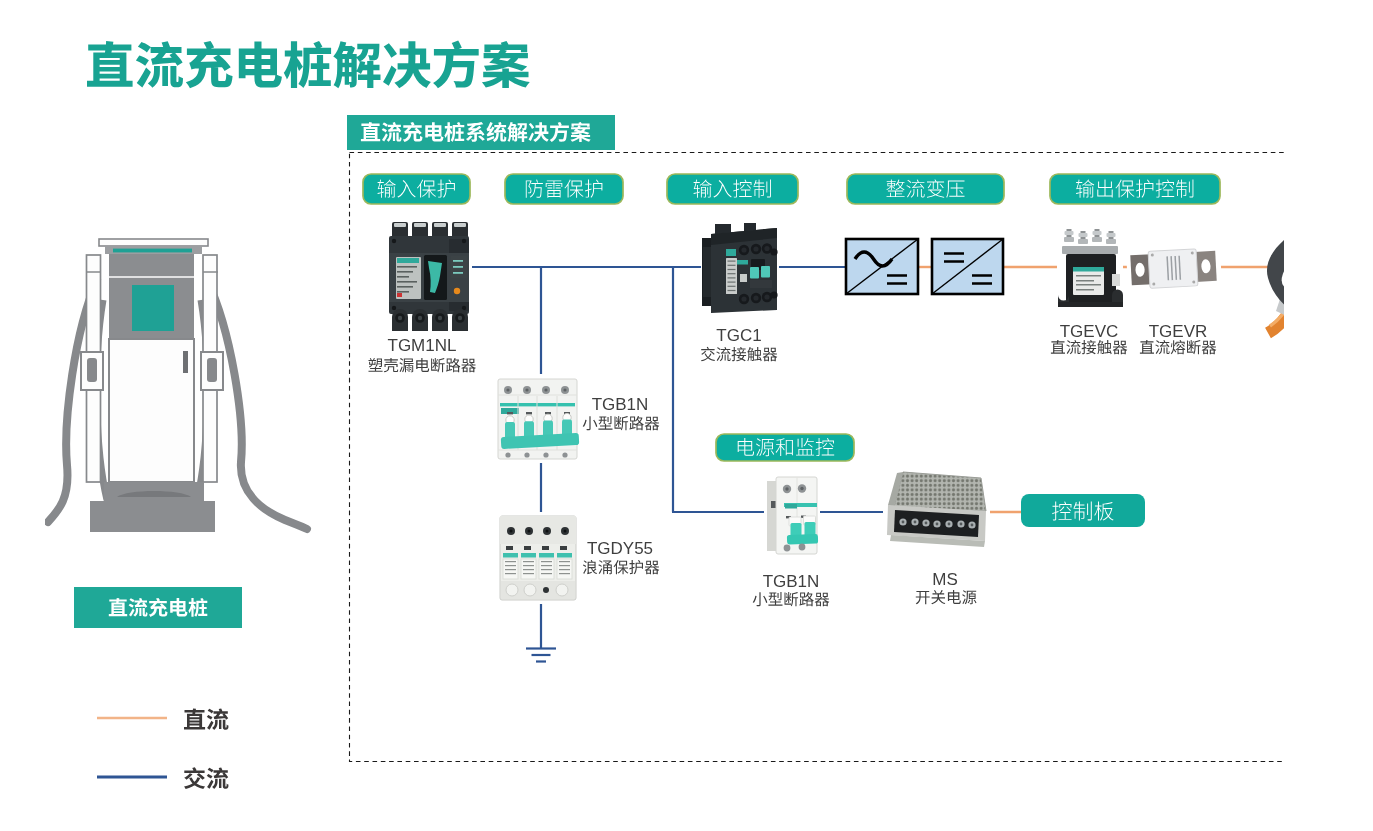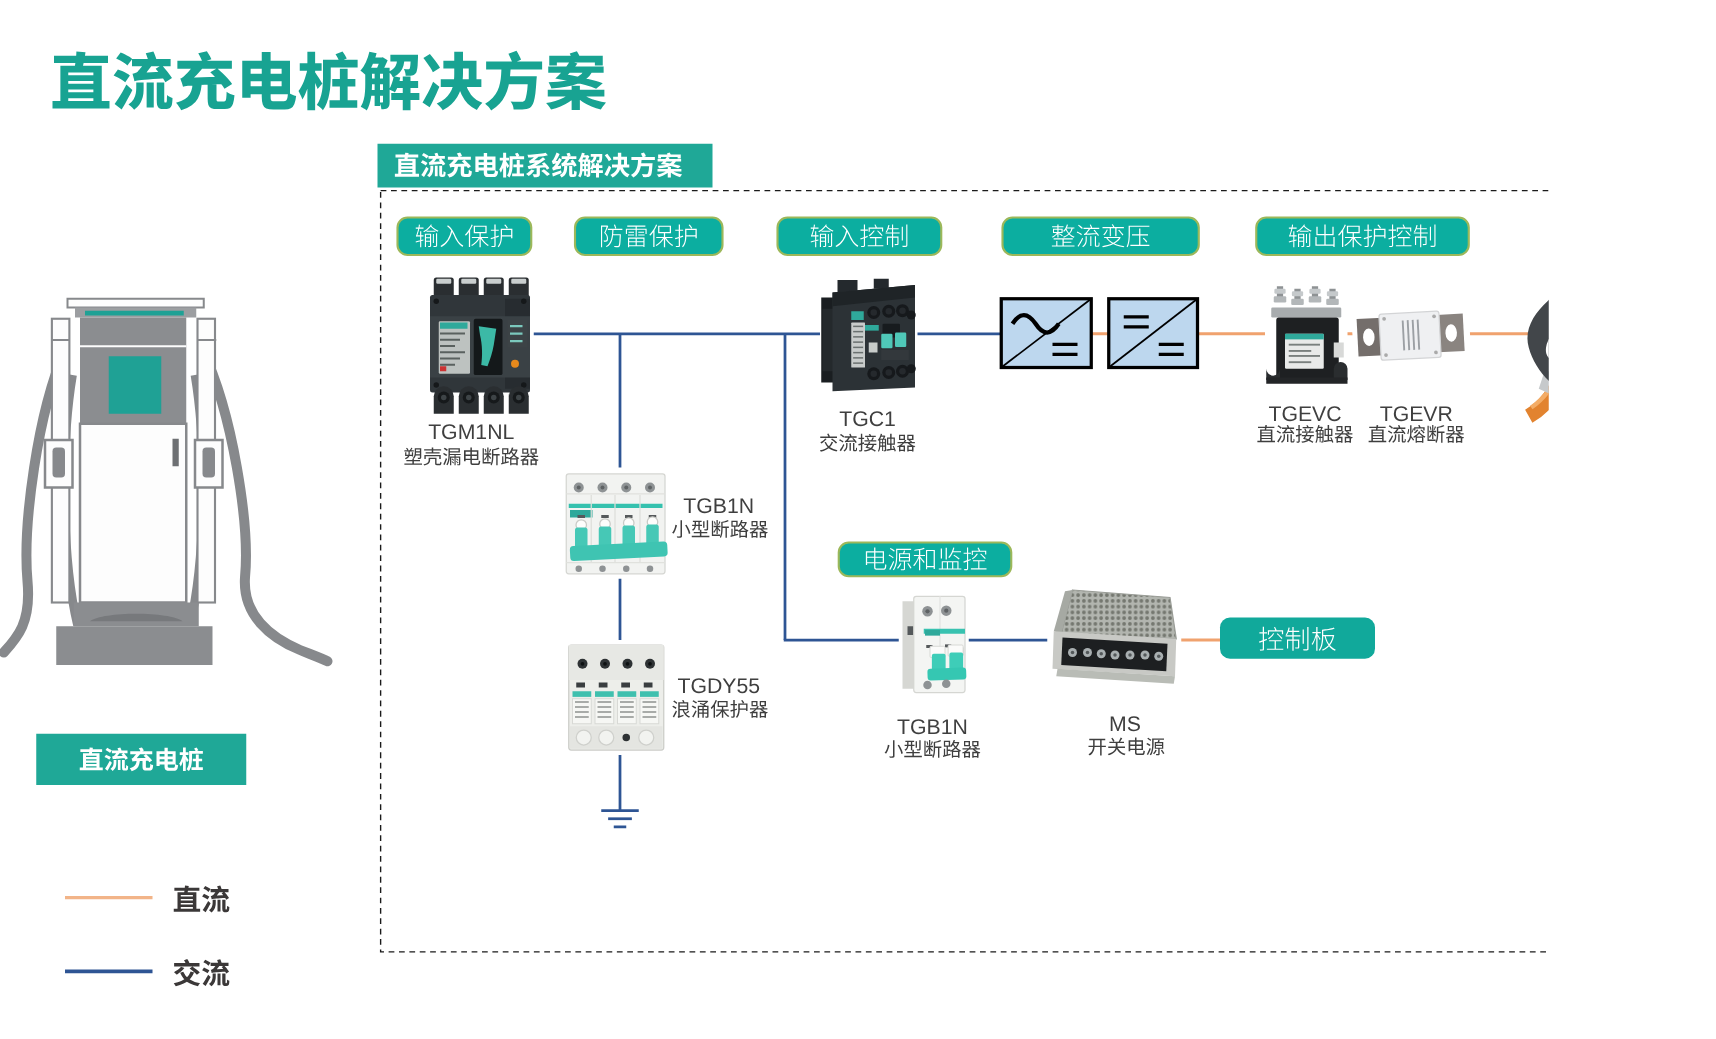--- a/index.html
+++ b/index.html
@@ -1,15 +1,15 @@
 <!DOCTYPE html>
 <html><head><meta charset="utf-8"><title>直流充电桩解决方案</title>
 <style>
 html,body{margin:0;padding:0;background:#fff;}
-#page{position:relative;width:1239px;height:831px;overflow:hidden;font-family:"Liberation Sans",sans-serif;}
+#page{position:relative;width:1239px;height:831px;overflow:hidden;font-family:"Liberation Sans",sans-serif;padding-left:45px;}
 </style></head>
 <body>
 <div id="page">
 <svg width="1373" height="831" viewBox="0 0 1373 831">
 <rect x="0" y="0" width="1373" height="831" fill="#ffffff"></rect>
 <rect x="304.5" y="152.5" width="1029" height="609" fill="none" stroke="#1a1a1a" stroke-width="1.1" stroke-dasharray="4.6,3.7"></rect>
 <path transform="translate(40.0 83.5)" d="M3.2 -38.9H46.4V-33.1H3.2ZM21.1 -42.4 28.4 -41.7Q28.0 -39.0 27.5 -36.4Q27.0 -33.7 26.5 -31.4Q26.0 -29.0 25.5 -27.2L19.4 -28.0Q19.8 -30.0 20.2 -32.5Q20.5 -35.0 20.8 -37.6Q21.1 -40.1 21.1 -42.4ZM11.5 -23.4H38.1V-18.7H11.5ZM11.5 -16.6H38.1V-11.9H11.5ZM2.0 -2.7H47.6V3.2H2.0ZM8.3 -30.9H41.4V-0.4H34.7V-25.6H14.6V-0.4H8.3ZM11.8 -9.7H38.3V-4.9H11.8Z M65.6 -36.4H96.5V-30.5H65.6ZM77.3 -17.6H83.0V2.4H77.3ZM69.0 -17.5H74.9V-12.9Q74.9 -10.9 74.7 -8.6Q74.4 -6.4 73.6 -4.1Q72.9 -1.8 71.4 0.3Q69.9 2.4 67.3 4.3Q66.9 3.6 66.1 2.8Q65.3 2.0 64.4 1.2Q63.5 0.4 62.8 -0.0Q65.6 -2.0 66.9 -4.2Q68.2 -6.5 68.6 -8.8Q69.0 -11.1 69.0 -13.1ZM84.5 -28.6 89.4 -31.6Q90.8 -30.0 92.3 -28.1Q93.9 -26.2 95.3 -24.4Q96.7 -22.6 97.6 -21.1L92.3 -17.7Q91.5 -19.2 90.2 -21.1Q88.9 -23.0 87.4 -24.9Q85.9 -26.9 84.5 -28.6ZM85.4 -17.5H91.4V-3.0Q91.4 -2.5 91.5 -2.2Q91.5 -1.8 91.6 -1.7Q91.6 -1.6 91.7 -1.6Q91.9 -1.5 92.0 -1.5Q92.1 -1.5 92.3 -1.5Q92.5 -1.5 92.6 -1.5Q92.8 -1.5 92.9 -1.5Q93.1 -1.6 93.1 -1.6Q93.3 -1.8 93.5 -2.9Q93.5 -3.5 93.5 -4.7Q93.6 -6.0 93.6 -7.6Q94.4 -6.9 95.7 -6.2Q96.9 -5.6 98.0 -5.2Q98.0 -3.5 97.8 -1.8Q97.6 -0.1 97.4 0.6Q96.8 2.3 95.6 3.0Q95.1 3.3 94.3 3.5Q93.5 3.7 92.8 3.7Q92.2 3.7 91.5 3.7Q90.7 3.7 90.2 3.7Q89.3 3.7 88.3 3.4Q87.3 3.0 86.7 2.4Q86.0 1.7 85.7 0.5Q85.4 -0.6 85.4 -3.1ZM67.5 -18.6Q67.4 -19.3 67.1 -20.5Q66.8 -21.7 66.5 -22.8Q66.2 -23.9 66.0 -24.6Q66.9 -24.8 68.1 -25.2Q69.3 -25.5 70.1 -26.2Q70.5 -26.7 71.4 -27.7Q72.3 -28.8 73.4 -30.1Q74.4 -31.4 75.4 -32.7Q76.3 -33.9 76.9 -34.7H84.2Q83.2 -33.4 81.9 -31.7Q80.7 -30.1 79.3 -28.3Q78.0 -26.6 76.7 -25.0Q75.5 -23.5 74.4 -22.3Q74.4 -22.3 73.7 -22.1Q73.0 -21.9 72.0 -21.5Q70.9 -21.1 69.9 -20.6Q68.9 -20.1 68.2 -19.6Q67.5 -19.1 67.5 -18.6ZM67.5 -18.6 67.3 -23.2 70.7 -25.1 91.8 -26.3Q91.9 -25.0 92.2 -23.5Q92.5 -22.0 92.7 -21.0Q86.6 -20.6 82.5 -20.3Q78.3 -20.0 75.6 -19.7Q72.9 -19.5 71.4 -19.3Q69.8 -19.2 68.9 -19.0Q68.1 -18.8 67.5 -18.6ZM76.6 -40.9 82.7 -42.3Q83.5 -40.7 84.2 -38.7Q85.0 -36.8 85.3 -35.3L78.9 -33.7Q78.7 -35.1 78.0 -37.1Q77.3 -39.2 76.6 -40.9ZM52.9 -36.8 56.5 -41.6Q58.1 -41.0 59.8 -40.2Q61.6 -39.3 63.2 -38.3Q64.8 -37.3 65.8 -36.4L61.9 -31.1Q61.0 -32.0 59.5 -33.1Q57.9 -34.1 56.2 -35.1Q54.5 -36.1 52.9 -36.8ZM50.9 -23.1 54.3 -28.0Q55.9 -27.5 57.7 -26.7Q59.5 -25.9 61.2 -24.9Q62.8 -24.0 63.9 -23.2L60.2 -17.7Q59.3 -18.6 57.7 -19.6Q56.1 -20.5 54.3 -21.5Q52.5 -22.4 50.9 -23.1ZM51.7 -0.4Q53.0 -2.3 54.7 -4.8Q56.3 -7.3 58.0 -10.2Q59.6 -13.1 61.1 -16.0L65.9 -11.6Q64.7 -9.0 63.2 -6.3Q61.7 -3.6 60.3 -1.0Q58.8 1.6 57.3 4.0Z M126.1 -19.3H133.2V-4.6Q133.2 -3.2 133.5 -2.8Q133.9 -2.4 135.0 -2.4Q135.3 -2.4 135.8 -2.4Q136.4 -2.4 137.0 -2.4Q137.7 -2.4 138.3 -2.4Q138.8 -2.4 139.2 -2.4Q139.9 -2.4 140.4 -3.0Q140.8 -3.6 141.0 -5.2Q141.2 -6.9 141.3 -10.2Q142.0 -9.6 143.1 -9.0Q144.3 -8.4 145.5 -8.0Q146.7 -7.6 147.6 -7.3Q147.2 -3.0 146.4 -0.6Q145.6 1.8 144.1 2.8Q142.5 3.7 139.8 3.7Q139.3 3.7 138.5 3.7Q137.7 3.7 136.8 3.7Q135.9 3.7 135.1 3.7Q134.3 3.7 133.9 3.7Q130.8 3.7 129.1 3.0Q127.4 2.2 126.7 0.4Q126.1 -1.4 126.1 -4.5ZM114.3 -19.3H121.6Q121.4 -15.1 120.7 -11.5Q120.0 -7.8 118.3 -4.8Q116.6 -1.7 113.4 0.7Q110.2 3.1 104.9 4.7Q104.5 3.8 103.8 2.7Q103.1 1.6 102.3 0.5Q101.5 -0.6 100.8 -1.3Q105.4 -2.6 108.0 -4.3Q110.7 -6.1 111.9 -8.3Q113.2 -10.5 113.7 -13.3Q114.1 -16.1 114.3 -19.3ZM128.2 -25.7 133.7 -29.0Q135.8 -27.1 138.1 -24.9Q140.4 -22.7 142.4 -20.5Q144.4 -18.2 145.7 -16.3L139.6 -12.6Q138.5 -14.4 136.6 -16.7Q134.8 -19.0 132.5 -21.4Q130.3 -23.8 128.2 -25.7ZM101.9 -34.9H145.5V-28.5H101.9ZM118.6 -40.9 125.5 -42.6Q126.5 -41.1 127.5 -39.3Q128.6 -37.5 129.1 -36.1L121.9 -34.0Q121.5 -35.4 120.5 -37.4Q119.5 -39.3 118.6 -40.9ZM106.4 -14.1Q106.2 -14.9 105.9 -16.0Q105.5 -17.2 105.0 -18.5Q104.6 -19.8 104.2 -20.7Q105.1 -20.9 105.9 -21.5Q106.7 -22.0 107.6 -22.9Q108.1 -23.3 109.0 -24.3Q110.0 -25.2 111.1 -26.5Q112.2 -27.9 113.4 -29.4Q114.5 -31.0 115.5 -32.6L123.0 -30.4Q121.2 -27.9 119.1 -25.6Q117.0 -23.2 114.8 -21.1Q112.6 -19.1 110.6 -17.5V-17.4Q110.6 -17.4 110.0 -17.1Q109.4 -16.7 108.5 -16.2Q107.7 -15.7 107.0 -15.2Q106.4 -14.6 106.4 -14.1ZM106.4 -14.1 106.3 -19.2 110.6 -21.4 139.2 -22.3Q139.3 -20.9 139.6 -19.2Q140.0 -17.5 140.3 -16.4Q133.5 -16.1 128.5 -15.9Q123.5 -15.6 120.0 -15.5Q116.5 -15.3 114.2 -15.2Q111.8 -15.0 110.4 -14.9Q108.9 -14.7 108.0 -14.6Q107.1 -14.4 106.4 -14.1Z M156.8 -24.5H189.1V-18.5H156.8ZM169.4 -41.9H176.5V-6.2Q176.5 -4.6 176.7 -3.8Q176.9 -3.1 177.5 -2.8Q178.2 -2.6 179.5 -2.6Q179.8 -2.6 180.6 -2.6Q181.3 -2.6 182.3 -2.6Q183.2 -2.6 184.2 -2.6Q185.1 -2.6 185.9 -2.6Q186.6 -2.6 187.0 -2.6Q188.2 -2.6 188.9 -3.1Q189.5 -3.7 189.9 -5.2Q190.2 -6.8 190.4 -9.6Q191.6 -8.7 193.5 -7.9Q195.4 -7.1 196.9 -6.7Q196.5 -2.8 195.5 -0.4Q194.5 2.0 192.7 3.0Q190.9 4.1 187.7 4.1Q187.2 4.1 186.3 4.1Q185.4 4.1 184.2 4.1Q183.1 4.1 182.0 4.1Q180.9 4.1 180.0 4.1Q179.1 4.1 178.7 4.1Q175.1 4.1 173.0 3.2Q171.0 2.3 170.2 0.0Q169.4 -2.2 169.4 -6.2ZM158.0 -35.0H192.0V-8.2H158.0V-14.6H185.3V-28.6H158.0ZM153.8 -35.0H160.5V-5.3H153.8Z M199.8 -33.0H217.3V-27.0H199.8ZM205.9 -42.2H212.1V4.6H205.9ZM206.0 -28.5 209.5 -27.1Q209.0 -24.0 208.2 -20.7Q207.4 -17.5 206.4 -14.4Q205.5 -11.3 204.3 -8.6Q203.2 -6.0 201.9 -4.0Q201.6 -5.0 201.1 -6.2Q200.5 -7.4 199.9 -8.6Q199.3 -9.8 198.8 -10.7Q200.0 -12.2 201.1 -14.3Q202.2 -16.4 203.2 -18.8Q204.1 -21.2 204.8 -23.7Q205.6 -26.2 206.0 -28.5ZM211.9 -25.9Q212.3 -25.4 213.1 -24.2Q214.0 -22.9 215.0 -21.4Q215.9 -19.9 216.7 -18.6Q217.6 -17.3 217.9 -16.8L214.1 -12.4Q213.7 -13.5 213.0 -15.0Q212.4 -16.6 211.7 -18.2Q210.9 -19.8 210.2 -21.2Q209.5 -22.6 209.0 -23.6ZM231.9 -28.5H238.1V0.1H231.9ZM225.8 -20.3H244.3V-14.4H225.8ZM223.3 -35.7H246.1V-29.6H223.3ZM223.6 -3.3H245.8V2.6H223.6ZM218.4 -35.7H224.6V-21.7Q224.6 -18.9 224.3 -15.4Q224.1 -11.9 223.4 -8.3Q222.8 -4.7 221.5 -1.3Q220.3 2.0 218.3 4.6Q217.8 4.0 216.9 3.1Q216.0 2.3 215.0 1.5Q214.1 0.7 213.4 0.4Q215.1 -2.0 216.1 -4.8Q217.1 -7.5 217.6 -10.5Q218.1 -13.5 218.2 -16.4Q218.4 -19.3 218.4 -21.8ZM228.4 -40.2 234.0 -42.4Q235.0 -41.1 235.9 -39.6Q236.9 -38.0 237.4 -36.8L231.5 -34.3Q231.1 -35.5 230.2 -37.2Q229.3 -38.8 228.4 -40.2Z M254.6 -29.4H268.2V-24.6H254.6ZM254.4 -20.8H268.0V-16.2H254.4ZM254.4 -11.6H268.0V-6.9H254.4ZM276.3 -18.7H294.5V-13.2H276.3ZM257.0 -37.5H264.8V-32.6H257.0ZM272.3 -39.7H290.4V-34.3H272.3ZM273.0 -9.1H295.5V-3.5H273.0ZM282.2 -22.4H288.4V4.6H282.2ZM259.7 -26.9H264.0V1.3H259.7ZM288.7 -39.7H294.4Q294.4 -39.7 294.4 -38.9Q294.4 -38.1 294.4 -37.6Q294.2 -33.7 294.1 -31.2Q293.9 -28.6 293.5 -27.1Q293.2 -25.6 292.6 -24.9Q292.0 -24.1 291.3 -23.8Q290.5 -23.4 289.5 -23.2Q288.7 -23.1 287.4 -23.0Q286.0 -23.0 284.5 -23.0Q284.5 -24.3 284.1 -25.8Q283.7 -27.3 283.1 -28.3Q284.2 -28.2 285.0 -28.2Q285.9 -28.1 286.4 -28.1Q286.8 -28.1 287.1 -28.2Q287.4 -28.3 287.7 -28.6Q287.9 -29.0 288.1 -30.1Q288.3 -31.1 288.4 -33.3Q288.6 -35.4 288.7 -38.9ZM275.0 -22.6 280.2 -21.6Q279.6 -18.2 278.5 -15.0Q277.3 -11.8 275.9 -9.6Q275.4 -10.0 274.5 -10.5Q273.6 -10.9 272.7 -11.4Q271.8 -11.8 271.2 -12.1Q272.6 -14.0 273.5 -16.9Q274.5 -19.7 275.0 -22.6ZM255.5 -42.2 261.3 -41.0Q260.4 -37.6 259.1 -34.3Q257.8 -31.0 256.3 -28.1Q254.7 -25.3 252.9 -23.2Q252.4 -23.7 251.6 -24.4Q250.7 -25.2 249.8 -25.9Q249.0 -26.6 248.3 -27.0Q250.8 -29.7 252.7 -33.8Q254.5 -37.8 255.5 -42.2ZM252.2 -29.4H257.6V-16.2Q257.6 -13.8 257.4 -11.1Q257.3 -8.3 256.8 -5.4Q256.3 -2.6 255.5 0.0Q254.7 2.6 253.3 4.8Q252.8 4.3 251.9 3.7Q251.0 3.1 250.1 2.6Q249.2 2.0 248.6 1.8Q250.3 -0.8 251.0 -3.9Q251.8 -7.1 252.0 -10.3Q252.2 -13.5 252.2 -16.3ZM266.4 -29.4H271.7V-2.0Q271.7 -0.3 271.4 0.9Q271.1 2.1 270.1 2.8Q269.1 3.6 267.9 3.7Q266.7 3.9 265.1 3.9Q265.0 2.7 264.6 1.1Q264.1 -0.5 263.5 -1.6Q264.3 -1.5 265.0 -1.5Q265.6 -1.5 265.9 -1.5Q266.4 -1.5 266.4 -2.1ZM278.0 -37.9H283.8Q283.6 -34.2 282.8 -31.2Q282.0 -28.1 280.0 -25.7Q278.1 -23.3 274.3 -21.7Q273.9 -22.7 272.9 -24.1Q271.9 -25.4 270.9 -26.2Q273.8 -27.4 275.3 -29.1Q276.7 -30.8 277.3 -33.0Q277.8 -35.3 278.0 -37.9ZM264.1 -37.5H265.3L266.2 -37.8L270.1 -35.4Q269.5 -33.9 268.7 -32.1Q267.9 -30.3 267.1 -28.7Q266.2 -27.0 265.4 -25.7Q264.6 -26.3 263.4 -27.1Q262.1 -27.8 261.2 -28.3Q261.8 -29.4 262.4 -30.9Q262.9 -32.4 263.4 -33.9Q263.8 -35.4 264.1 -36.5Z M298.7 -37.1 303.9 -40.3Q305.3 -38.6 306.8 -36.7Q308.4 -34.7 309.8 -32.8Q311.2 -30.9 312.0 -29.4L306.3 -25.8Q305.6 -27.3 304.3 -29.3Q303.0 -31.2 301.5 -33.3Q300.1 -35.4 298.7 -37.1ZM298.0 -1.6Q299.3 -3.6 300.7 -6.3Q302.2 -9.0 303.7 -12.0Q305.2 -15.0 306.5 -18.1L311.5 -14.1Q310.3 -11.3 309.1 -8.5Q307.8 -5.7 306.4 -3.0Q305.1 -0.2 303.7 2.3ZM314.7 -35.0H341.2V-17.2H335.0V-28.8H314.7ZM312.6 -20.2H345.1V-13.9H312.6ZM332.0 -18.1Q333.5 -12.3 336.8 -7.8Q340.2 -3.4 345.9 -1.4Q345.2 -0.8 344.4 0.3Q343.5 1.3 342.8 2.4Q342.0 3.5 341.5 4.4Q337.2 2.5 334.2 -0.5Q331.3 -3.6 329.3 -7.7Q327.3 -11.8 326.0 -16.9ZM323.4 -42.2H330.4V-24.7Q330.4 -21.7 330.0 -18.5Q329.6 -15.2 328.6 -12.1Q327.6 -8.9 325.8 -5.9Q324.0 -2.9 321.1 -0.2Q318.3 2.5 314.2 4.7Q313.8 3.9 312.9 2.9Q312.1 1.9 311.1 0.9Q310.2 -0.0 309.4 -0.7Q313.3 -2.4 315.9 -4.6Q318.5 -6.8 320.0 -9.3Q321.5 -11.8 322.3 -14.4Q323.0 -17.0 323.2 -19.7Q323.4 -22.3 323.4 -24.8Z M348.9 -34.4H393.7V-28.0H348.9ZM365.5 -22.5H384.2V-16.2H365.5ZM382.5 -22.5H389.4Q389.4 -22.5 389.4 -22.0Q389.4 -21.5 389.3 -20.9Q389.3 -20.2 389.2 -19.8Q388.8 -13.1 388.3 -8.8Q387.7 -4.5 387.0 -2.1Q386.3 0.3 385.2 1.4Q384.1 2.7 382.7 3.2Q381.3 3.8 379.5 3.9Q378.0 4.1 375.7 4.1Q373.4 4.1 370.9 4.0Q370.9 2.6 370.2 0.7Q369.5 -1.1 368.5 -2.4Q371.1 -2.2 373.4 -2.2Q375.8 -2.1 377.0 -2.1Q377.7 -2.1 378.3 -2.2Q378.9 -2.4 379.4 -2.7Q380.2 -3.4 380.7 -5.6Q381.3 -7.8 381.8 -11.7Q382.2 -15.6 382.5 -21.5ZM361.2 -30.3H368.6Q368.4 -26.4 368.0 -22.4Q367.6 -18.5 366.8 -14.7Q365.9 -10.8 364.2 -7.3Q362.6 -3.8 359.8 -0.7Q357.0 2.4 352.9 4.8Q352.2 3.5 350.8 1.9Q349.4 0.4 348.1 -0.6Q351.8 -2.7 354.2 -5.3Q356.6 -7.9 358.0 -10.9Q359.4 -13.8 360.0 -17.1Q360.7 -20.3 360.9 -23.7Q361.1 -27.0 361.2 -30.3ZM366.7 -40.5 373.2 -42.9Q374.2 -41.3 375.2 -39.3Q376.3 -37.3 376.8 -35.8L370.1 -33.0Q369.6 -34.4 368.6 -36.6Q367.6 -38.7 366.7 -40.5Z M417.3 -14.9H423.9V4.5H417.3ZM399.4 -39.0H442.2V-31.2H435.9V-33.6H405.5V-31.2H399.4ZM398.6 -30.4H442.9V-25.3H398.6ZM398.2 -11.7H443.5V-6.3H398.2ZM415.8 -8.5 420.6 -6.4Q418.4 -3.9 415.2 -1.9Q412.0 0.2 408.4 1.7Q404.7 3.2 400.9 4.1Q400.5 3.4 399.8 2.4Q399.1 1.4 398.3 0.4Q397.5 -0.5 396.9 -1.2Q400.6 -1.8 404.2 -2.8Q407.8 -3.9 410.8 -5.4Q413.8 -6.8 415.8 -8.5ZM425.4 -8.7Q427.4 -7.0 430.5 -5.6Q433.6 -4.1 437.4 -3.1Q441.1 -2.1 444.8 -1.5Q444.2 -0.8 443.4 0.2Q442.5 1.2 441.8 2.2Q441.1 3.2 440.7 4.1Q436.9 3.1 433.2 1.6Q429.5 0.1 426.2 -2.0Q423.0 -4.1 420.6 -6.6ZM428.0 -28.2 434.1 -26.6Q432.0 -22.9 429.0 -20.4Q426.0 -18.0 422.0 -16.5Q418.0 -15.0 412.8 -14.1Q407.6 -13.2 401.1 -12.7Q400.8 -14.0 400.1 -15.3Q399.5 -16.7 398.9 -17.7Q406.7 -18.0 412.5 -19.0Q418.2 -20.1 422.1 -22.2Q426.0 -24.4 428.0 -28.2ZM404.2 -20.7 408.5 -24.7Q413.2 -24.0 417.9 -23.2Q422.6 -22.3 427.1 -21.2Q431.5 -20.2 435.4 -19.1Q439.2 -18.1 442.2 -17.0L436.9 -12.6Q433.3 -14.1 428.2 -15.5Q423.0 -17.0 416.9 -18.3Q410.7 -19.7 404.2 -20.7ZM415.8 -40.8 421.5 -42.6Q422.2 -41.4 423.0 -39.9Q423.7 -38.4 424.2 -37.4L418.2 -35.3Q417.8 -36.3 417.1 -37.9Q416.4 -39.5 415.8 -40.8ZM404.2 -20.7Q406.2 -22.5 408.3 -24.8Q410.5 -27.1 412.5 -29.6Q414.5 -32.2 415.9 -34.5L421.9 -32.7Q420.4 -30.4 418.4 -28.2Q416.4 -26.0 414.4 -24.0Q412.3 -22.1 410.6 -20.7Z" fill="#18A392"></path>
 <rect x="302" y="115" width="268" height="35" fill="#1FA897"></rect>
 <path transform="translate(315.0 140.0)" d="M1.4 -16.4H19.6V-14.1H1.4ZM9.1 -17.9 11.9 -17.6Q11.7 -16.6 11.5 -15.5Q11.3 -14.3 11.1 -13.4Q10.9 -12.4 10.7 -11.6L8.3 -11.9Q8.5 -12.7 8.7 -13.8Q8.8 -14.8 9.0 -15.9Q9.1 -17.0 9.1 -17.9ZM4.9 -9.9H16.2V-8.0H4.9ZM4.9 -7.0H16.2V-5.1H4.9ZM0.9 -1.0H20.2V1.3H0.9ZM3.6 -13.0H17.5V-0.1H14.9V-11.0H6.0V-0.1H3.6ZM5.0 -4.0H16.3V-2.2H5.0Z M27.8 -15.3H40.9V-13.1H27.8ZM32.9 -7.5H35.1V1.0H32.9ZM29.3 -7.5H31.6V-5.5Q31.6 -4.6 31.5 -3.7Q31.4 -2.7 31.0 -1.7Q30.7 -0.8 30.1 0.1Q29.4 1.0 28.4 1.8Q28.2 1.5 27.9 1.2Q27.6 0.9 27.2 0.6Q26.9 0.3 26.6 0.1Q27.8 -0.7 28.4 -1.7Q29.0 -2.7 29.1 -3.7Q29.3 -4.6 29.3 -5.5ZM35.9 -12.2 37.7 -13.3Q38.4 -12.7 39.0 -11.9Q39.7 -11.0 40.3 -10.3Q40.9 -9.5 41.3 -8.9L39.2 -7.6Q38.9 -8.2 38.4 -9.0Q37.8 -9.8 37.1 -10.6Q36.5 -11.5 35.9 -12.2ZM36.4 -7.5H38.7V-1.2Q38.7 -0.9 38.7 -0.8Q38.7 -0.6 38.8 -0.6Q38.8 -0.5 38.8 -0.5Q38.9 -0.5 39.0 -0.5Q39.0 -0.5 39.1 -0.5Q39.2 -0.5 39.3 -0.5Q39.4 -0.5 39.5 -0.5Q39.5 -0.5 39.6 -0.6Q39.7 -0.6 39.7 -1.1Q39.8 -1.3 39.8 -1.9Q39.8 -2.4 39.8 -3.1Q40.1 -2.8 40.6 -2.6Q41.1 -2.3 41.5 -2.2Q41.5 -1.5 41.4 -0.8Q41.3 -0.0 41.2 0.3Q41.0 0.9 40.5 1.2Q40.3 1.4 40.0 1.4Q39.7 1.5 39.4 1.5Q39.2 1.5 38.8 1.5Q38.5 1.5 38.3 1.5Q37.9 1.5 37.5 1.4Q37.1 1.3 36.9 1.0Q36.6 0.7 36.5 0.3Q36.4 -0.2 36.4 -1.2ZM28.6 -8.0Q28.5 -8.3 28.4 -8.7Q28.3 -9.2 28.2 -9.6Q28.1 -10.1 28.0 -10.3Q28.3 -10.4 28.8 -10.5Q29.3 -10.7 29.6 -11.0Q29.8 -11.2 30.2 -11.6Q30.6 -12.1 31.1 -12.7Q31.5 -13.2 32.0 -13.8Q32.4 -14.3 32.6 -14.7H35.4Q35.0 -14.1 34.5 -13.4Q33.9 -12.7 33.4 -12.0Q32.8 -11.2 32.3 -10.6Q31.7 -9.9 31.3 -9.4Q31.3 -9.4 31.0 -9.4Q30.7 -9.3 30.3 -9.1Q29.9 -9.0 29.5 -8.8Q29.1 -8.6 28.8 -8.4Q28.6 -8.2 28.6 -8.0ZM28.6 -8.0 28.5 -9.8 29.8 -10.5 38.9 -11.0Q39.0 -10.6 39.1 -10.0Q39.2 -9.4 39.3 -9.0Q36.7 -8.8 34.9 -8.7Q33.1 -8.6 32.0 -8.5Q30.8 -8.4 30.2 -8.3Q29.5 -8.2 29.2 -8.2Q28.8 -8.1 28.6 -8.0ZM32.6 -17.3 34.9 -17.9Q35.2 -17.2 35.5 -16.3Q35.9 -15.5 36.0 -14.9L33.5 -14.3Q33.5 -14.9 33.2 -15.7Q32.9 -16.6 32.6 -17.3ZM22.5 -15.8 23.9 -17.6Q24.6 -17.3 25.3 -16.9Q26.0 -16.5 26.7 -16.1Q27.4 -15.7 27.8 -15.3L26.3 -13.3Q25.9 -13.7 25.3 -14.1Q24.6 -14.6 23.9 -15.0Q23.2 -15.4 22.5 -15.8ZM21.7 -9.9 23.0 -11.8Q23.6 -11.6 24.4 -11.2Q25.2 -10.9 25.8 -10.5Q26.5 -10.1 27.0 -9.7L25.6 -7.6Q25.2 -8.0 24.5 -8.4Q23.8 -8.9 23.1 -9.3Q22.3 -9.7 21.7 -9.9ZM22.0 -0.1Q22.6 -0.9 23.3 -1.9Q24.0 -3.0 24.7 -4.3Q25.4 -5.5 26.0 -6.7L27.9 -5.0Q27.3 -3.9 26.7 -2.8Q26.1 -1.6 25.4 -0.5Q24.8 0.6 24.2 1.6Z M53.6 -8.2H56.3V-1.8Q56.3 -1.2 56.5 -1.0Q56.6 -0.9 57.2 -0.9Q57.3 -0.9 57.5 -0.9Q57.8 -0.9 58.1 -0.9Q58.4 -0.9 58.7 -0.9Q59.0 -0.9 59.2 -0.9Q59.5 -0.9 59.7 -1.1Q59.9 -1.4 60.0 -2.1Q60.0 -2.8 60.1 -4.2Q60.4 -3.9 60.8 -3.7Q61.2 -3.5 61.7 -3.3Q62.1 -3.2 62.5 -3.1Q62.4 -1.3 62.1 -0.3Q61.7 0.7 61.1 1.1Q60.5 1.5 59.4 1.5Q59.2 1.5 58.8 1.5Q58.5 1.5 58.1 1.5Q57.6 1.5 57.3 1.5Q56.9 1.5 56.7 1.5Q55.5 1.5 54.8 1.2Q54.1 0.9 53.9 0.2Q53.6 -0.5 53.6 -1.7ZM48.7 -8.1H51.5Q51.4 -6.3 51.1 -4.8Q50.8 -3.3 50.0 -2.0Q49.3 -0.7 48.0 0.3Q46.6 1.3 44.4 1.9Q44.3 1.6 44.0 1.2Q43.8 0.7 43.4 0.3Q43.1 -0.1 42.8 -0.4Q44.8 -0.9 45.9 -1.6Q47.0 -2.4 47.6 -3.3Q48.2 -4.3 48.4 -5.5Q48.6 -6.7 48.7 -8.1ZM54.4 -11.0 56.5 -12.2Q57.4 -11.5 58.4 -10.5Q59.4 -9.6 60.3 -8.6Q61.2 -7.7 61.7 -6.9L59.4 -5.5Q58.9 -6.2 58.1 -7.2Q57.3 -8.2 56.3 -9.2Q55.3 -10.2 54.4 -11.0ZM43.3 -14.7H61.7V-12.2H43.3ZM50.4 -17.3 53.1 -18.0Q53.5 -17.4 54.0 -16.6Q54.4 -15.8 54.6 -15.2L51.9 -14.4Q51.7 -15.0 51.3 -15.8Q50.9 -16.7 50.4 -17.3ZM45.1 -6.1Q45.1 -6.4 44.9 -6.8Q44.8 -7.3 44.6 -7.8Q44.4 -8.3 44.3 -8.6Q44.7 -8.7 45.0 -8.9Q45.3 -9.2 45.7 -9.6Q46.0 -9.8 46.4 -10.2Q46.8 -10.6 47.3 -11.2Q47.8 -11.7 48.3 -12.4Q48.8 -13.1 49.2 -13.8L52.1 -13.0Q51.3 -11.9 50.4 -10.9Q49.5 -9.8 48.6 -9.0Q47.6 -8.1 46.8 -7.4V-7.4Q46.8 -7.4 46.5 -7.2Q46.3 -7.1 46.0 -6.9Q45.6 -6.7 45.4 -6.5Q45.1 -6.3 45.1 -6.1ZM45.1 -6.1 45.1 -8.0 46.8 -8.9 59.0 -9.3Q59.1 -8.8 59.2 -8.1Q59.4 -7.5 59.5 -7.1Q56.6 -6.9 54.4 -6.8Q52.3 -6.7 50.8 -6.6Q49.3 -6.6 48.3 -6.5Q47.4 -6.5 46.8 -6.4Q46.2 -6.3 45.8 -6.3Q45.4 -6.2 45.1 -6.1Z M66.5 -10.3H80.2V-8.0H66.5ZM72.0 -17.7H74.7V-2.4Q74.7 -1.8 74.8 -1.4Q74.9 -1.1 75.2 -1.0Q75.5 -0.9 76.0 -0.9Q76.2 -0.9 76.5 -0.9Q76.9 -0.9 77.3 -0.9Q77.8 -0.9 78.2 -0.9Q78.6 -0.9 79.0 -0.9Q79.3 -0.9 79.5 -0.9Q80.0 -0.9 80.3 -1.2Q80.6 -1.4 80.7 -2.1Q80.9 -2.8 81.0 -4.0Q81.4 -3.6 82.2 -3.3Q82.9 -3.0 83.5 -2.9Q83.3 -1.2 82.9 -0.2Q82.5 0.8 81.8 1.2Q81.0 1.6 79.8 1.6Q79.5 1.6 79.1 1.6Q78.7 1.6 78.2 1.6Q77.7 1.6 77.2 1.6Q76.7 1.6 76.3 1.6Q75.9 1.6 75.7 1.6Q74.3 1.6 73.5 1.3Q72.7 0.9 72.3 0.0Q72.0 -0.8 72.0 -2.5ZM66.9 -14.8H81.4V-3.6H66.9V-6.0H78.8V-12.3H66.9ZM65.3 -14.8H67.9V-2.4H65.3Z M84.8 -13.9H92.2V-11.6H84.8ZM87.5 -17.8H89.9V1.9H87.5ZM87.6 -12.2 88.9 -11.7Q88.7 -10.3 88.3 -9.0Q88.0 -7.6 87.6 -6.3Q87.2 -5.0 86.6 -3.9Q86.1 -2.7 85.6 -1.9Q85.5 -2.3 85.3 -2.7Q85.1 -3.2 84.8 -3.7Q84.6 -4.1 84.4 -4.5Q84.9 -5.1 85.4 -6.0Q85.9 -6.9 86.3 -8.0Q86.7 -9.0 87.0 -10.1Q87.3 -11.2 87.6 -12.2ZM89.8 -11.1Q90.0 -10.9 90.3 -10.4Q90.7 -9.8 91.1 -9.2Q91.5 -8.5 91.9 -8.0Q92.2 -7.5 92.3 -7.2L90.9 -5.5Q90.7 -6.0 90.4 -6.6Q90.2 -7.3 89.8 -8.0Q89.5 -8.6 89.2 -9.2Q88.9 -9.8 88.7 -10.2ZM98.4 -12.1H100.8V0.1H98.4ZM95.7 -8.5H103.6V-6.3H95.7ZM94.6 -15.0H104.3V-12.7H94.6ZM94.7 -1.2H104.2V1.0H94.7ZM92.7 -15.0H95.1V-9.1Q95.1 -7.9 95.0 -6.5Q94.9 -5.0 94.6 -3.5Q94.3 -2.0 93.8 -0.6Q93.3 0.8 92.5 1.9Q92.3 1.7 91.9 1.3Q91.6 1.0 91.2 0.7Q90.9 0.4 90.6 0.3Q91.3 -0.7 91.8 -1.9Q92.2 -3.1 92.4 -4.4Q92.6 -5.6 92.6 -6.8Q92.7 -8.1 92.7 -9.1ZM96.9 -17.1 99.0 -17.9Q99.5 -17.4 99.9 -16.7Q100.3 -16.0 100.5 -15.5L98.2 -14.6Q98.1 -15.1 97.7 -15.8Q97.3 -16.5 96.9 -17.1Z M110.1 -4.5 112.6 -3.6Q112.0 -2.8 111.2 -2.0Q110.5 -1.2 109.6 -0.5Q108.8 0.2 108.0 0.8Q107.7 0.5 107.3 0.2Q106.9 -0.1 106.5 -0.4Q106.1 -0.7 105.8 -0.9Q107.0 -1.6 108.2 -2.6Q109.3 -3.5 110.1 -4.5ZM118.0 -3.3 120.1 -4.6Q120.9 -4.1 121.8 -3.4Q122.7 -2.7 123.5 -2.0Q124.3 -1.3 124.9 -0.7L122.6 0.8Q122.2 0.2 121.4 -0.5Q120.6 -1.2 119.7 -2.0Q118.8 -2.7 118.0 -3.3ZM114.3 -6.2H116.9V-0.9Q116.9 0.1 116.6 0.6Q116.4 1.1 115.7 1.4Q115.0 1.7 114.1 1.7Q113.2 1.8 112.1 1.8Q112.0 1.3 111.7 0.5Q111.4 -0.2 111.1 -0.7Q111.7 -0.6 112.2 -0.6Q112.8 -0.6 113.2 -0.6Q113.7 -0.6 113.9 -0.6Q114.1 -0.6 114.2 -0.7Q114.3 -0.8 114.3 -0.9ZM121.5 -17.9 123.3 -15.8Q121.7 -15.4 119.7 -15.1Q117.8 -14.8 115.7 -14.6Q113.7 -14.5 111.6 -14.3Q109.5 -14.2 107.5 -14.1Q107.5 -14.6 107.3 -15.3Q107.1 -15.9 106.9 -16.3Q108.9 -16.4 110.9 -16.5Q112.9 -16.7 114.8 -16.9Q116.8 -17.1 118.5 -17.3Q120.2 -17.6 121.5 -17.9ZM107.9 -4.8Q107.8 -5.0 107.7 -5.4Q107.6 -5.8 107.4 -6.2Q107.3 -6.7 107.1 -7.0Q107.7 -7.1 108.4 -7.4Q109.1 -7.6 110.1 -8.1Q110.7 -8.4 111.7 -9.0Q112.8 -9.5 114.1 -10.4Q115.4 -11.2 116.8 -12.2Q118.2 -13.1 119.4 -14.2L121.3 -12.6Q118.5 -10.4 115.5 -8.7Q112.4 -7.0 109.4 -5.8V-5.7Q109.4 -5.7 109.2 -5.6Q109.0 -5.5 108.6 -5.4Q108.3 -5.3 108.1 -5.1Q107.9 -4.9 107.9 -4.8ZM107.9 -4.8 107.8 -6.5 109.2 -7.3 121.9 -8.1Q121.9 -7.7 121.9 -7.1Q121.9 -6.5 121.9 -6.2Q119.0 -6.0 116.9 -5.8Q114.8 -5.6 113.3 -5.5Q111.8 -5.4 110.9 -5.3Q109.9 -5.2 109.3 -5.1Q108.8 -5.0 108.4 -4.9Q108.1 -4.9 107.9 -4.8ZM108.8 -9.3Q108.7 -9.6 108.6 -9.9Q108.5 -10.3 108.3 -10.8Q108.2 -11.2 108.1 -11.5Q108.4 -11.5 108.8 -11.7Q109.2 -12.0 109.7 -12.3Q109.9 -12.4 110.4 -12.8Q110.9 -13.1 111.5 -13.7Q112.1 -14.2 112.7 -14.8Q113.4 -15.4 113.9 -16.0L116.0 -14.8Q114.7 -13.5 113.2 -12.4Q111.7 -11.2 110.2 -10.4V-10.3Q110.2 -10.3 110.0 -10.2Q109.8 -10.2 109.5 -10.0Q109.2 -9.8 109.0 -9.7Q108.8 -9.5 108.8 -9.3ZM108.8 -9.3 108.7 -11.0 109.9 -11.6 117.6 -12.0Q117.5 -11.5 117.4 -11.0Q117.3 -10.4 117.3 -10.1Q114.7 -10.0 113.1 -9.8Q111.6 -9.7 110.7 -9.7Q109.8 -9.6 109.4 -9.5Q109.0 -9.4 108.8 -9.3ZM118.5 -9.3 120.4 -10.2Q121.2 -9.5 122.0 -8.7Q122.8 -7.8 123.4 -7.0Q124.1 -6.1 124.5 -5.5L122.5 -4.3Q122.1 -4.9 121.5 -5.8Q120.8 -6.7 120.0 -7.6Q119.2 -8.5 118.5 -9.3Z M141.3 -11.5 143.3 -12.5Q143.9 -11.7 144.4 -10.9Q145.0 -10.0 145.5 -9.2Q146.0 -8.4 146.3 -7.7L144.2 -6.6Q143.9 -7.2 143.5 -8.1Q143.0 -8.9 142.5 -9.8Q141.9 -10.7 141.3 -11.5ZM134.3 -15.1H146.1V-12.8H134.3ZM140.3 -7.2H142.8V-1.3Q142.8 -0.8 142.8 -0.7Q142.9 -0.6 143.1 -0.6Q143.2 -0.6 143.3 -0.6Q143.5 -0.6 143.6 -0.6Q143.8 -0.6 143.8 -0.6Q144.0 -0.6 144.1 -0.8Q144.2 -1.0 144.2 -1.7Q144.3 -2.4 144.3 -3.7Q144.7 -3.4 145.3 -3.1Q146.0 -2.9 146.4 -2.7Q146.3 -1.1 146.1 -0.1Q145.9 0.8 145.4 1.2Q144.9 1.5 144.1 1.5Q144.0 1.5 143.8 1.5Q143.6 1.5 143.4 1.5Q143.1 1.5 142.9 1.5Q142.8 1.5 142.6 1.5Q141.7 1.5 141.2 1.3Q140.7 1.0 140.5 0.4Q140.3 -0.2 140.3 -1.3ZM136.3 -7.2H138.8Q138.8 -5.6 138.6 -4.2Q138.4 -2.8 137.9 -1.6Q137.4 -0.5 136.6 0.4Q135.7 1.3 134.3 2.0Q134.1 1.7 133.9 1.3Q133.6 0.9 133.3 0.5Q133.0 0.1 132.7 -0.1Q133.9 -0.6 134.6 -1.3Q135.3 -2.0 135.7 -2.8Q136.0 -3.7 136.2 -4.8Q136.3 -5.9 136.3 -7.2ZM134.6 -6.9 134.5 -8.7 135.7 -9.5 143.7 -10.2Q143.7 -9.7 143.8 -9.1Q143.9 -8.5 143.9 -8.1Q141.7 -7.9 140.1 -7.7Q138.6 -7.6 137.6 -7.4Q136.6 -7.3 136.0 -7.2Q135.4 -7.1 135.1 -7.1Q134.8 -7.0 134.6 -6.9ZM138.2 -17.3 140.6 -17.9Q140.9 -17.4 141.2 -16.7Q141.5 -16.0 141.6 -15.5L139.1 -14.8Q139.0 -15.3 138.7 -16.0Q138.5 -16.7 138.2 -17.3ZM134.6 -6.9Q134.5 -7.2 134.4 -7.7Q134.2 -8.1 134.1 -8.6Q133.9 -9.1 133.8 -9.3Q134.2 -9.4 134.6 -9.5Q135.0 -9.7 135.4 -10.0Q135.6 -10.2 136.0 -10.7Q136.4 -11.3 136.9 -11.9Q137.5 -12.6 137.9 -13.2Q138.4 -13.9 138.7 -14.3H141.6Q141.2 -13.7 140.6 -12.9Q140.0 -12.1 139.4 -11.2Q138.8 -10.4 138.2 -9.7Q137.6 -9.0 137.2 -8.4Q137.2 -8.4 136.9 -8.3Q136.6 -8.3 136.2 -8.1Q135.9 -7.9 135.5 -7.7Q135.1 -7.5 134.8 -7.3Q134.6 -7.1 134.6 -6.9ZM127.4 -3.6Q127.4 -3.8 127.2 -4.2Q127.1 -4.7 126.9 -5.1Q126.8 -5.6 126.6 -5.9Q127.0 -6.0 127.4 -6.3Q127.8 -6.7 128.3 -7.2Q128.5 -7.5 129.0 -8.2Q129.5 -8.8 130.1 -9.7Q130.7 -10.5 131.3 -11.6Q131.9 -12.6 132.4 -13.6L134.5 -12.3Q133.4 -10.3 132.0 -8.3Q130.5 -6.4 129.1 -4.9V-4.8Q129.1 -4.8 128.8 -4.7Q128.6 -4.5 128.2 -4.3Q127.9 -4.1 127.7 -3.9Q127.4 -3.7 127.4 -3.6ZM127.4 -3.6 127.2 -5.6 128.3 -6.4 133.9 -7.6Q133.8 -7.0 133.8 -6.4Q133.8 -5.7 133.9 -5.3Q132.0 -4.9 130.8 -4.6Q129.6 -4.3 129.0 -4.1Q128.3 -4.0 128.0 -3.8Q127.6 -3.7 127.4 -3.6ZM127.3 -8.7Q127.2 -8.9 127.1 -9.4Q126.9 -9.9 126.7 -10.4Q126.5 -10.9 126.4 -11.2Q126.7 -11.3 127.0 -11.6Q127.3 -11.9 127.7 -12.4Q127.8 -12.7 128.1 -13.2Q128.4 -13.8 128.8 -14.6Q129.2 -15.4 129.5 -16.2Q129.9 -17.1 130.2 -18.0L132.7 -16.9Q132.2 -15.7 131.6 -14.4Q130.9 -13.2 130.2 -12.1Q129.4 -11.0 128.7 -10.0V-10.0Q128.7 -10.0 128.5 -9.8Q128.3 -9.7 128.0 -9.5Q127.7 -9.3 127.5 -9.1Q127.3 -8.8 127.3 -8.7ZM127.3 -8.7 127.2 -10.5 128.3 -11.2 131.8 -11.5Q131.7 -11.0 131.6 -10.4Q131.5 -9.8 131.5 -9.4Q130.3 -9.3 129.6 -9.2Q128.8 -9.1 128.4 -9.0Q127.9 -8.9 127.7 -8.8Q127.4 -8.8 127.3 -8.7ZM126.7 -1.4Q127.6 -1.7 128.8 -2.1Q129.9 -2.5 131.2 -2.9Q132.5 -3.4 133.8 -3.9L134.3 -1.7Q132.5 -1.0 130.7 -0.3Q128.8 0.5 127.3 1.1Z M150.0 -12.4H155.8V-10.6H150.0ZM149.9 -8.8H155.8V-7.0H149.9ZM149.9 -4.9H155.8V-3.0H149.9ZM159.2 -7.9H166.9V-5.7H159.2ZM151.0 -15.9H154.4V-14.0H151.0ZM157.6 -16.8H165.3V-14.7H157.6ZM157.8 -3.8H167.3V-1.7H157.8ZM161.8 -9.5H164.2V1.9H161.8ZM152.3 -11.5H153.9V0.6H152.3ZM164.6 -16.8H166.8Q166.8 -16.8 166.8 -16.5Q166.8 -16.2 166.8 -16.0Q166.8 -14.3 166.7 -13.2Q166.6 -12.1 166.4 -11.5Q166.3 -10.9 166.1 -10.6Q165.8 -10.3 165.5 -10.1Q165.2 -10.0 164.8 -9.9Q164.4 -9.8 163.9 -9.8Q163.3 -9.8 162.6 -9.8Q162.6 -10.3 162.5 -10.9Q162.3 -11.5 162.1 -11.9Q162.6 -11.8 163.0 -11.8Q163.4 -11.8 163.6 -11.8Q163.8 -11.8 163.9 -11.8Q164.1 -11.9 164.2 -12.0Q164.3 -12.2 164.4 -12.6Q164.4 -13.1 164.5 -14.0Q164.6 -14.9 164.6 -16.5ZM158.8 -9.6 160.8 -9.2Q160.6 -7.8 160.1 -6.4Q159.6 -5.0 159.0 -4.1Q158.7 -4.3 158.4 -4.5Q158.1 -4.6 157.7 -4.8Q157.4 -5.0 157.1 -5.1Q157.7 -5.9 158.1 -7.1Q158.6 -8.3 158.8 -9.6ZM150.5 -17.9 152.8 -17.4Q152.4 -15.9 151.8 -14.6Q151.3 -13.2 150.6 -12.0Q150.0 -10.8 149.2 -9.9Q149.0 -10.1 148.7 -10.4Q148.4 -10.6 148.0 -10.9Q147.7 -11.2 147.4 -11.3Q148.5 -12.5 149.3 -14.2Q150.1 -16.0 150.5 -17.9ZM149.1 -12.4H151.1V-6.9Q151.1 -5.9 151.1 -4.7Q151.0 -3.5 150.8 -2.3Q150.6 -1.1 150.3 -0.0Q149.9 1.1 149.3 2.0Q149.1 1.8 148.8 1.6Q148.5 1.3 148.1 1.1Q147.8 0.9 147.5 0.8Q148.2 -0.3 148.6 -1.6Q148.9 -3.0 149.0 -4.3Q149.1 -5.7 149.1 -6.9ZM155.1 -12.4H157.2V-0.7Q157.2 -0.0 157.1 0.5Q156.9 0.9 156.5 1.2Q156.1 1.5 155.6 1.6Q155.1 1.6 154.4 1.6Q154.4 1.2 154.2 0.6Q154.0 -0.1 153.8 -0.5Q154.2 -0.5 154.5 -0.5Q154.8 -0.5 154.9 -0.5Q155.1 -0.5 155.1 -0.7ZM160.1 -16.1H162.4Q162.2 -14.6 161.9 -13.3Q161.5 -12.0 160.7 -11.0Q159.9 -10.0 158.3 -9.3Q158.2 -9.7 157.8 -10.2Q157.4 -10.7 157.0 -11.0Q158.2 -11.5 158.9 -12.3Q159.5 -13.0 159.8 -14.0Q160.0 -15.0 160.1 -16.1ZM154.1 -15.9H154.6L155.0 -16.0L156.5 -15.1Q156.2 -14.4 155.9 -13.7Q155.5 -12.9 155.2 -12.2Q154.8 -11.5 154.5 -11.0Q154.2 -11.2 153.7 -11.5Q153.2 -11.8 152.9 -12.0Q153.1 -12.5 153.4 -13.1Q153.6 -13.7 153.8 -14.4Q154.0 -15.0 154.1 -15.5Z M168.8 -15.8 170.8 -17.0Q171.4 -16.4 172.0 -15.5Q172.7 -14.7 173.3 -13.9Q173.9 -13.1 174.2 -12.5L172.0 -11.1Q171.7 -11.8 171.2 -12.6Q170.6 -13.4 170.0 -14.2Q169.4 -15.1 168.8 -15.8ZM168.5 -0.6Q169.0 -1.4 169.7 -2.6Q170.3 -3.7 170.9 -5.0Q171.6 -6.3 172.1 -7.6L174.0 -6.0Q173.5 -4.9 173.0 -3.7Q172.4 -2.5 171.9 -1.3Q171.3 -0.1 170.7 0.9ZM175.5 -14.7H186.6V-7.3H184.2V-12.3H175.5ZM174.6 -8.4H188.4V-6.0H174.6ZM182.6 -7.6Q183.3 -5.1 184.7 -3.2Q186.2 -1.3 188.7 -0.4Q188.4 -0.2 188.1 0.2Q187.7 0.6 187.5 1.1Q187.2 1.5 187.0 1.8Q185.2 1.0 183.9 -0.2Q182.6 -1.5 181.7 -3.3Q180.9 -5.0 180.3 -7.2ZM179.3 -17.8H182.0V-10.5Q182.0 -9.2 181.8 -7.9Q181.7 -6.5 181.2 -5.2Q180.8 -3.8 180.1 -2.6Q179.3 -1.3 178.1 -0.2Q176.9 1.0 175.1 1.9Q174.9 1.6 174.6 1.3Q174.3 0.9 173.9 0.5Q173.6 0.1 173.2 -0.1Q175.0 -0.9 176.1 -1.8Q177.2 -2.8 177.9 -3.9Q178.5 -5.0 178.8 -6.1Q179.1 -7.2 179.2 -8.3Q179.3 -9.5 179.3 -10.5Z M190.1 -14.5H208.9V-12.0H190.1ZM197.0 -9.5H205.1V-7.0H197.0ZM204.4 -9.5H207.1Q207.1 -9.5 207.1 -9.3Q207.0 -9.1 207.0 -8.8Q207.0 -8.5 207.0 -8.4Q206.8 -5.5 206.6 -3.7Q206.4 -1.9 206.1 -0.9Q205.8 0.2 205.3 0.6Q204.8 1.1 204.3 1.3Q203.8 1.6 203.0 1.6Q202.4 1.7 201.4 1.7Q200.5 1.7 199.4 1.6Q199.4 1.1 199.1 0.4Q198.9 -0.3 198.5 -0.8Q199.6 -0.7 200.6 -0.7Q201.6 -0.7 202.0 -0.7Q202.4 -0.7 202.6 -0.7Q202.9 -0.8 203.1 -1.0Q203.4 -1.2 203.6 -2.2Q203.9 -3.1 204.1 -4.8Q204.3 -6.5 204.4 -9.1ZM195.5 -12.9H198.3Q198.2 -11.2 198.0 -9.6Q197.9 -7.9 197.5 -6.3Q197.1 -4.6 196.4 -3.1Q195.7 -1.6 194.5 -0.3Q193.3 1.0 191.6 2.0Q191.3 1.5 190.8 0.9Q190.3 0.3 189.7 -0.1Q191.4 -1.0 192.4 -2.1Q193.4 -3.2 194.0 -4.5Q194.6 -5.8 194.9 -7.2Q195.2 -8.6 195.3 -10.0Q195.4 -11.5 195.5 -12.9ZM197.7 -17.2 200.2 -18.1Q200.6 -17.4 201.1 -16.6Q201.5 -15.7 201.7 -15.1L199.2 -14.0Q199.0 -14.6 198.5 -15.5Q198.1 -16.4 197.7 -17.2Z M219.2 -6.4H221.7V1.9H219.2ZM211.5 -16.4H229.6V-13.2H227.1V-14.4H213.8V-13.2H211.5ZM211.1 -12.8H229.9V-10.8H211.1ZM211.0 -4.9H230.1V-2.9H211.0ZM218.5 -3.7 220.4 -2.9Q219.5 -1.9 218.1 -1.0Q216.7 -0.1 215.2 0.6Q213.6 1.3 212.0 1.7Q211.8 1.4 211.6 1.0Q211.3 0.6 211.0 0.2Q210.7 -0.1 210.4 -0.4Q212.0 -0.6 213.6 -1.1Q215.1 -1.6 216.4 -2.3Q217.7 -3.0 218.5 -3.7ZM222.3 -3.8Q223.2 -3.0 224.5 -2.4Q225.9 -1.7 227.5 -1.2Q229.1 -0.7 230.7 -0.5Q230.4 -0.2 230.1 0.2Q229.8 0.5 229.5 0.9Q229.2 1.3 229.1 1.7Q227.5 1.3 225.9 0.6Q224.3 -0.1 222.9 -1.0Q221.5 -1.9 220.5 -3.0ZM223.8 -12.0 226.1 -11.4Q225.2 -9.8 224.0 -8.8Q222.7 -7.7 221.0 -7.1Q219.3 -6.4 217.1 -6.1Q214.9 -5.7 212.1 -5.5Q212.0 -6.0 211.7 -6.5Q211.5 -7.0 211.2 -7.4Q214.6 -7.6 217.1 -8.0Q219.6 -8.5 221.2 -9.4Q222.9 -10.4 223.8 -12.0ZM213.6 -8.8 215.3 -10.4Q217.3 -10.1 219.3 -9.7Q221.2 -9.3 223.1 -8.9Q225.0 -8.5 226.6 -8.0Q228.3 -7.6 229.5 -7.1L227.5 -5.4Q225.9 -6.0 223.8 -6.7Q221.6 -7.3 219.0 -7.8Q216.4 -8.4 213.6 -8.8ZM218.5 -17.3 220.7 -18.0Q221.0 -17.5 221.4 -16.9Q221.7 -16.3 221.9 -15.8L219.6 -15.0Q219.4 -15.5 219.1 -16.1Q218.8 -16.8 218.5 -17.3ZM213.6 -8.8Q214.4 -9.6 215.3 -10.5Q216.2 -11.5 217.1 -12.6Q217.9 -13.6 218.5 -14.6L220.8 -13.9Q220.2 -13.0 219.3 -12.0Q218.5 -11.1 217.6 -10.2Q216.8 -9.4 216.1 -8.8Z" fill="#ffffff"></path>
 <g stroke="#2E5594" stroke-width="2.2" fill="none">

